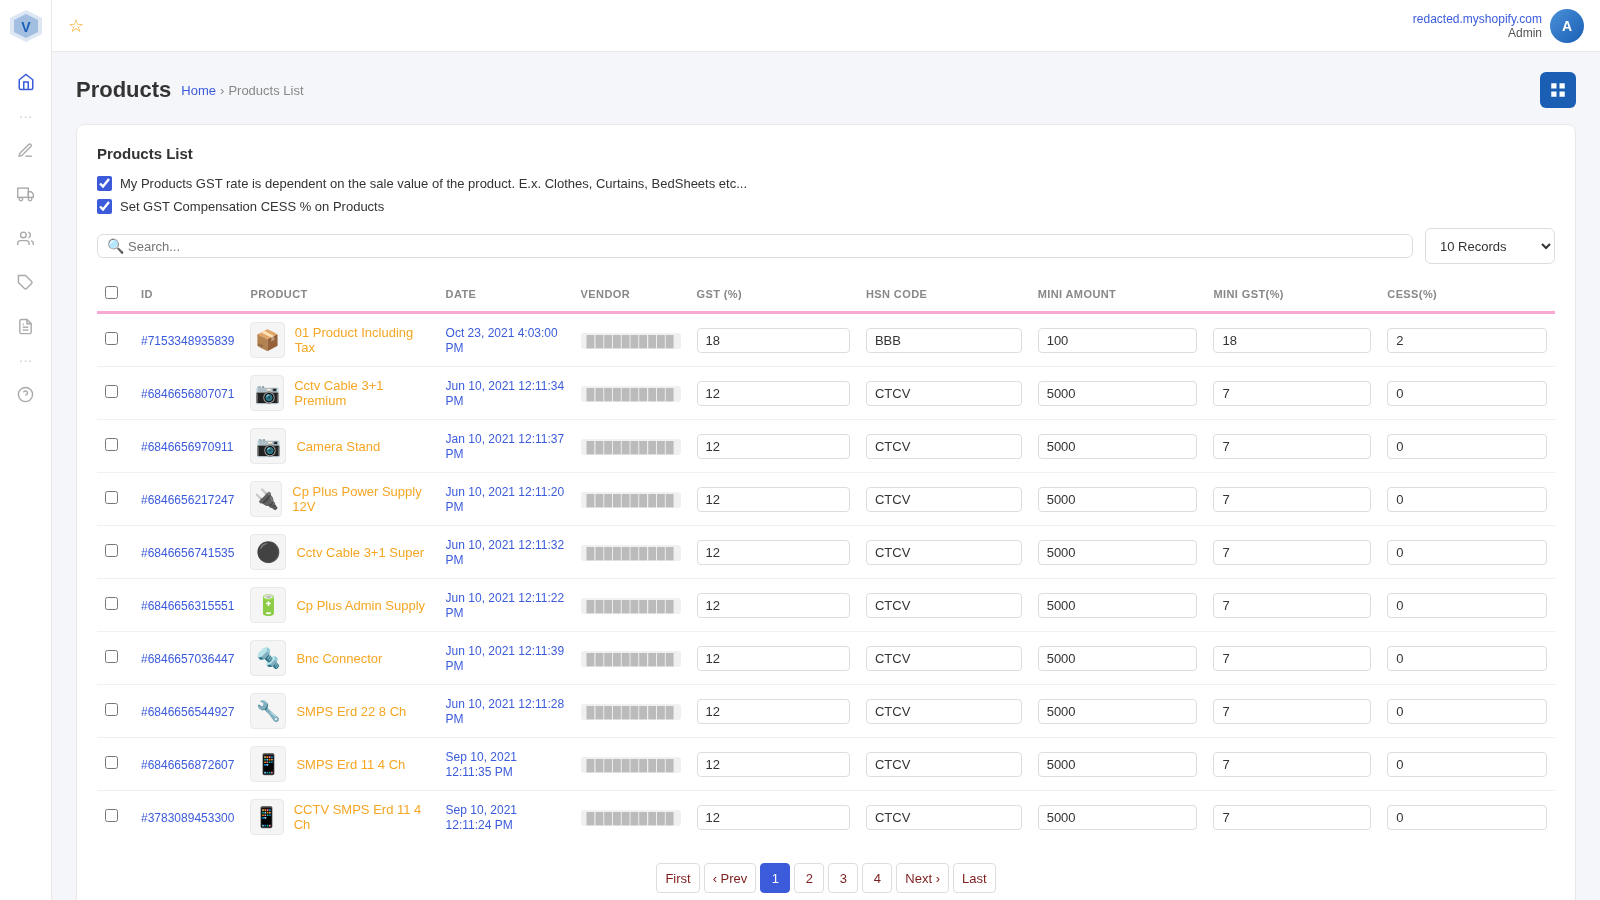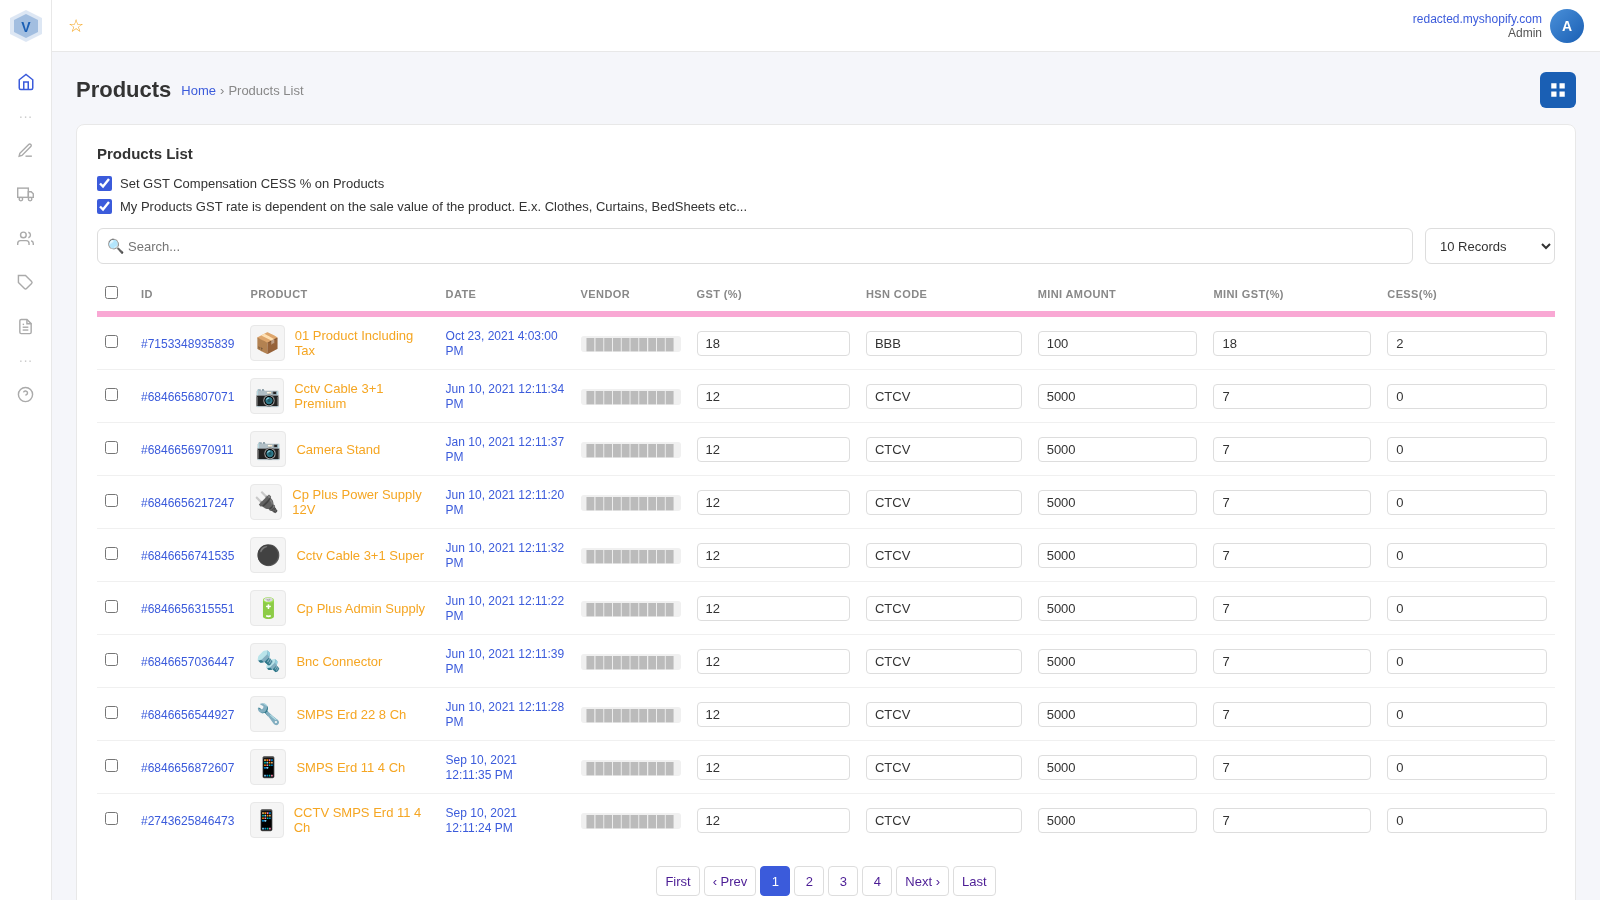--- a/index.html
+++ b/index.html
@@ -157,21 +157,21 @@
     .search-icon-inner {
       position: absolute;
       left: 10px;
       top: 50%;
       transform: translateY(-50%);
       color: #aaa;
       font-size: 14px;
     }
     .search-input {
       width: 100%;
-      height: 36px;
+      height: 24px;
       border: 1px solid #ddd;
       border-radius: 6px;
       padding: 0 10px 0 30px;
       font-size: 13px;
       color: #333;
       outline: none;
     }
     .records-select {
       height: 36px;
       border: 1px solid #ddd;
@@ -184,21 +184,21 @@
       min-width: 130px;
     }
 
     
     .products-table {
       width: 100%;
       border-collapse: collapse;
       font-size: 13px;
     }
     .products-table thead tr {
-      border-bottom: 6px solid #f9a8d4;
+      border-bottom: 3px solid #f9a8d4;
     }
     .products-table th {
       padding: 10px 8px;
       text-align: left;
       font-size: 11px;
       font-weight: 600;
       color: #888;
       text-transform: uppercase;
       letter-spacing: 0.4px;
       background: #fff;
@@ -243,21 +243,21 @@
       padding-bottom: 4px;
     }
     .page-btn {
       height: 30px;
       min-width: 30px;
       padding: 0 8px;
       border: 1px solid #ddd;
       background: #fff;
       border-radius: 4px;
       font-size: 13px;
-      color: #4c1d95;
+      color: #7f1d1d;
       cursor: pointer;
       display: flex;
       align-items: center;
       justify-content: center;
     }
     .page-btn.active { background: #3b5bdb; color: #fff; border-color: #3b5bdb; }
   </style>
 </head>
 <body>
 
@@ -358,26 +358,26 @@
             <rect x="3" y="14" width="7" height="7"></rect>
             <rect x="14" y="14" width="7" height="7"></rect>
           </svg>
       </button>
     </div>
 
     <div class="card">
       <div class="card-title">Products List</div>
 
       <div class="checkbox-row">
+        <input type="checkbox" id="chk1" checked="" style="">
+        <label for="chk1" class="checkbox-label">My Products GST rate is dependent on the sale value of the product. E.x. Clothes, Curtains, BedSheets etc...</label>
+      </div>
+      <div class="checkbox-row">
         <input type="checkbox" id="chk2" checked="" style="">
         <label for="chk2" class="checkbox-label">Set GST Compensation CESS % on Products</label>
-      </div>
-      <div class="checkbox-row">
-        <input type="checkbox" id="chk1" checked="" style="">
-        <label for="chk1" class="checkbox-label">My Products GST rate is dependent on the sale value of the product. E.x. Clothes, Curtains, BedSheets etc...</label>
       </div>
 
       <div class="search-row">
         <div class="search-wrapper">
           <span class="search-icon-inner">🔍</span>
           <input type="text" class="search-input" placeholder="Search..." style="">
         </div>
         <select class="records-select">
           <option>10 Records</option>
           <option>25 Records</option>
@@ -715,21 +715,21 @@
       </td>
       <td>
         <input type="text" class="input-cell" value="0" style="">
       </td>
     </tr>
             <tr>
       <td>
         <input type="checkbox" style="">
       </td>
       <td>
-        <span class="product-id">#2743625846473</span>
+        <span class="product-id">#3783089453300</span>
       </td>
       <td>
         <div class="product-cell">
           <div class="product-thumb">📱</div>
           <span class="product-name">CCTV SMPS Erd 11 4 Ch</span>
         </div>
       </td>
       <td>
         <span class="product-date">Sep 10, 2021 12:11:24 PM</span>
       </td>

